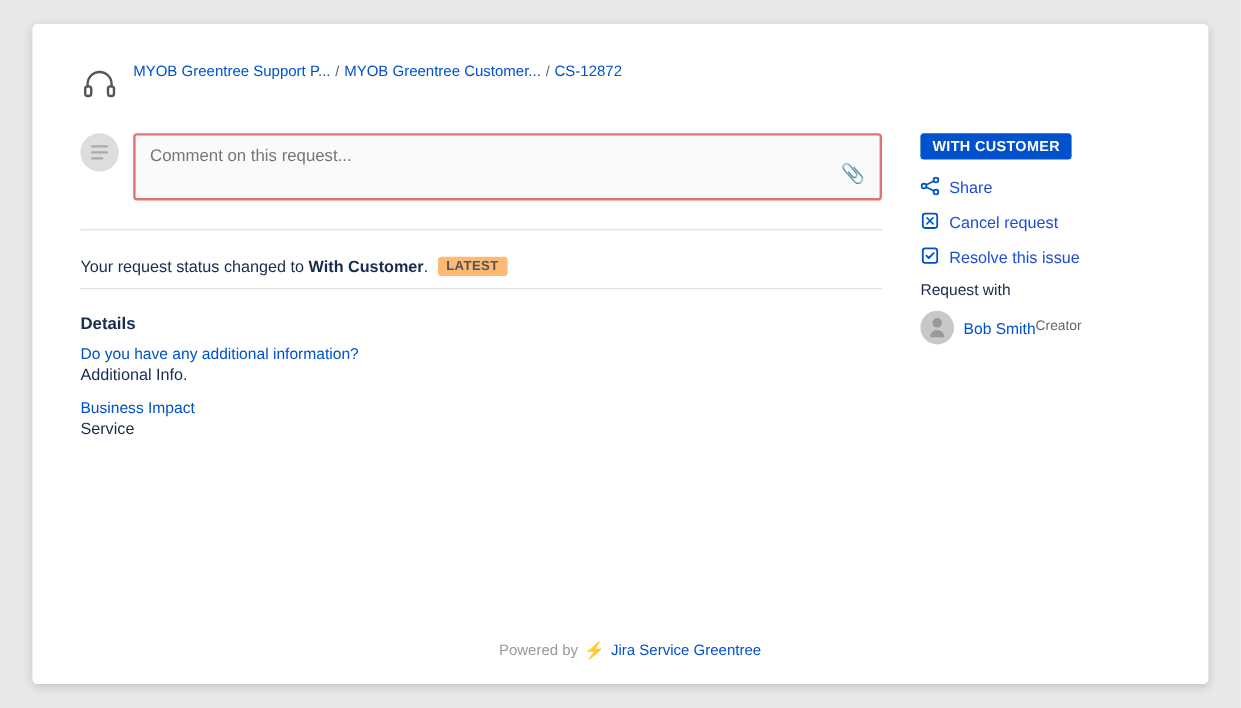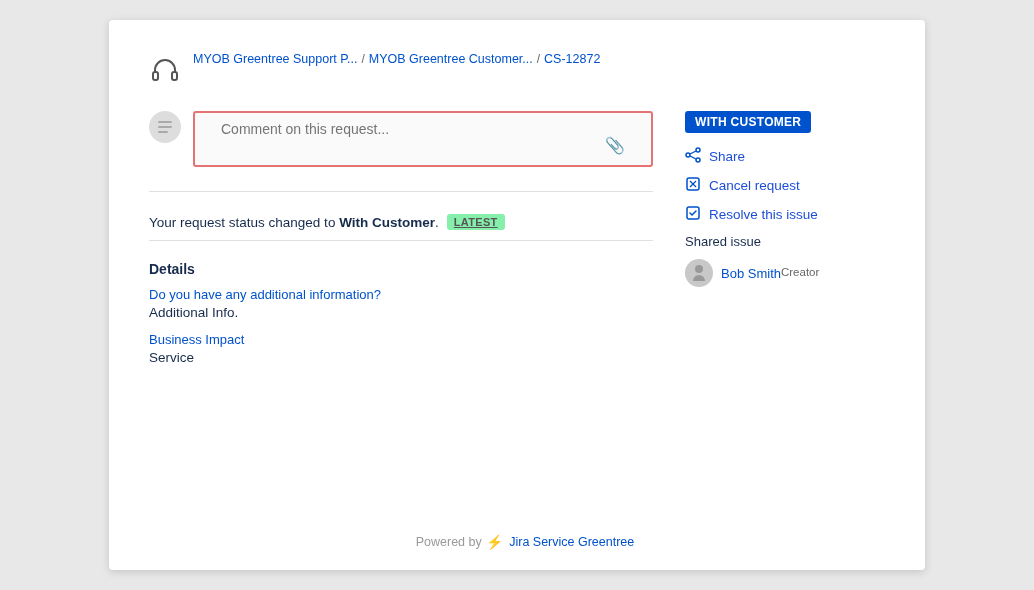--- a/index.html
+++ b/index.html
@@ -6,21 +6,21 @@
     body {
       background: #e8e8e8;
       display: flex;
       justify-content: center;
       align-items: center;
       min-height: 100vh;
       font-family: -apple-system, BlinkMacSystemFont, "Segoe UI", Arial, sans-serif;
     }
     .card {
       background: #fff;
-      width: 816px;
+      width: 980px;
       min-height: 550px;
       border-radius: 4px;
       box-shadow: 0 2px 8px rgba(0,0,0,0.15);
       padding: 32px 40px 40px 40px;
       position: relative;
     }
     
     .header-area {
       display: flex;
       align-items: flex-start;
@@ -97,21 +97,21 @@
       width: 14px;
       height: 2px;
       background: #aaa;
       border-radius: 1px;
     }
     .comment-input-wrapper {
       flex: 1;
       border: 2px solid #e57373;
       border-radius: 3px;
       background: #fafafa;
-      padding: 8px 26px;
+      padding: 8px 12px;
       display: flex;
       align-items: flex-start;
       min-height: 56px;
       position: relative;
     }
     .comment-input {
       flex: 1;
       border: none;
       background: transparent;
       outline: none;
@@ -149,28 +149,27 @@
       gap: 8px;
       font-size: 13.5px;
       color: #172b4d;
       padding: 10px 0;
       border-bottom: 1px solid #e0e0e0;
     }
     .activity-text strong {
       font-weight: 700;
     }
     .latest-badge {
-      background: #86efac;
+      background: #fdba74;
       color: #555;
       font-size: 11px;
       font-weight: 600;
       padding: 2px 7px;
       border-radius: 3px;
       letter-spacing: 0.3px;
-      text-decoration: underline;
     }
     
     .details-section {
       margin-top: 20px;
     }
     .details-title {
       font-size: 14px;
       font-weight: 700;
       color: #172b4d;
       margin-bottom: 10px;
@@ -388,21 +387,21 @@
         <span class="action-icon">
           <svg width="16" height="16" viewBox="0 0 16 16" fill="none" xmlns="http://www.w3.org/2000/svg">
             <rect x="2" y="2" width="12" height="12" rx="2" stroke="#0052cc" stroke-width="1.5"></rect>
             <polyline points="5,8 7,10 11,6" stroke="#0052cc" stroke-width="1.5" fill="none" stroke-linecap="round" stroke-linejoin="round"></polyline>
           </svg>
         </span>
         <span>Resolve this issue</span>
       </div>
 
       
-      <div class="shared-with-title">Shared issue</div>
+      <div class="shared-with-title">Request with</div>
       <div class="shared-user">
         <div class="user-avatar">
           <div class="user-avatar-inner">
             <div class="user-avatar-head"></div>
             <div class="user-avatar-body"></div>
           </div>
         </div>
         <div class="user-info">
           <span class="user-name">Bob Smith</span>
           <span class="user-role">Creator</span>

